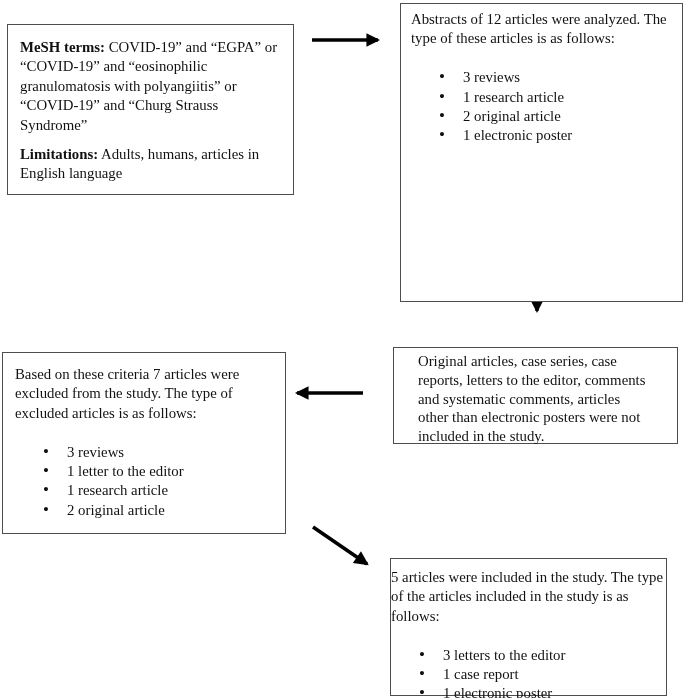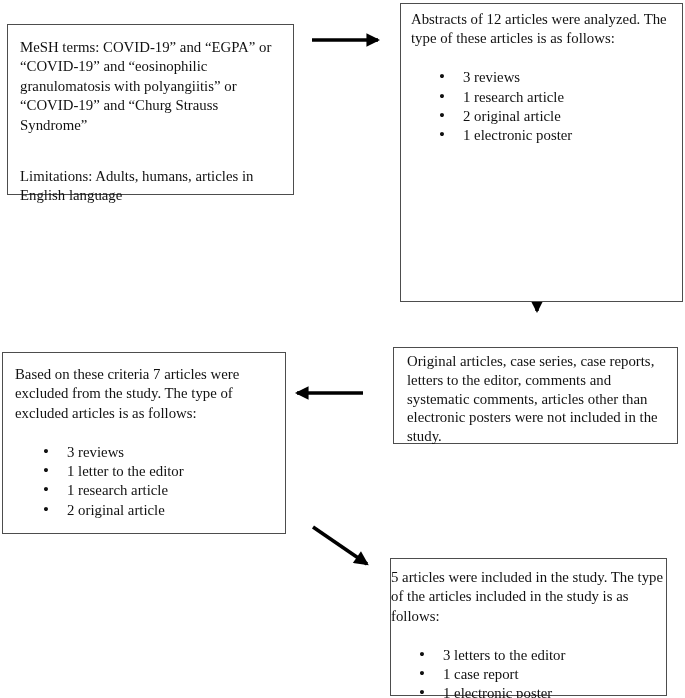--- a/index.html
+++ b/index.html
@@ -20,28 +20,28 @@
     overflow:hidden;
   }
   .arrows{position:absolute;inset:0;width:685px;height:698px;pointer-events:none;}
   .box{
     position:absolute;
     border:1.5px solid var(--border);
     background:var(--background);
     box-sizing:border-box;
   }
   .box p{margin:0;}
-  .box p + p{margin-top:32px;}
+  .box p + p{margin-top:10px;}
   .box ul{margin:19.4px 0 0 0;padding:0 0 0 22px;list-style:none;}
   .box li{position:relative;padding-left:30px;margin:0;}
   .box li::before{content:"\2022";position:absolute;left:6px;top:-1px;font-size:17px;}
-  .box b{font-weight:normal;}
+  .box b{font-weight:bold;}
   .box-mesh      {left:7px;  top:24px;  width:287px;height:171px;padding:13px 12px;}
   .box-abstracts {left:400px;top:3px;   width:283px;height:299px;padding:6px 10px;}
-  .box-criteria  {left:393px;top:347px; width:285px;height:97px; padding:4px 13px;line-height:18.8px;}
+  .box-criteria  {left:393px;top:347px; width:285px;height:97px; padding:4px 24px;line-height:18.8px;}
   .box-excluded  {left:2px;  top:352px; width:284px;height:182px;padding:12px 12px;}
   .box-included  {left:390px;top:558px; width:277px;height:138px;padding:9px 0;}
 </style>
 </head>
 <body>
 
 <div class="canvas">
 
   <svg class="arrows" viewBox="0 0 685 698" xmlns="http://www.w3.org/2000/svg">
     <defs>

